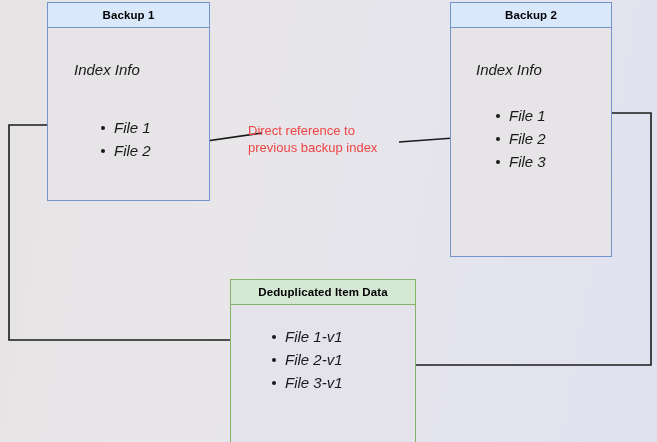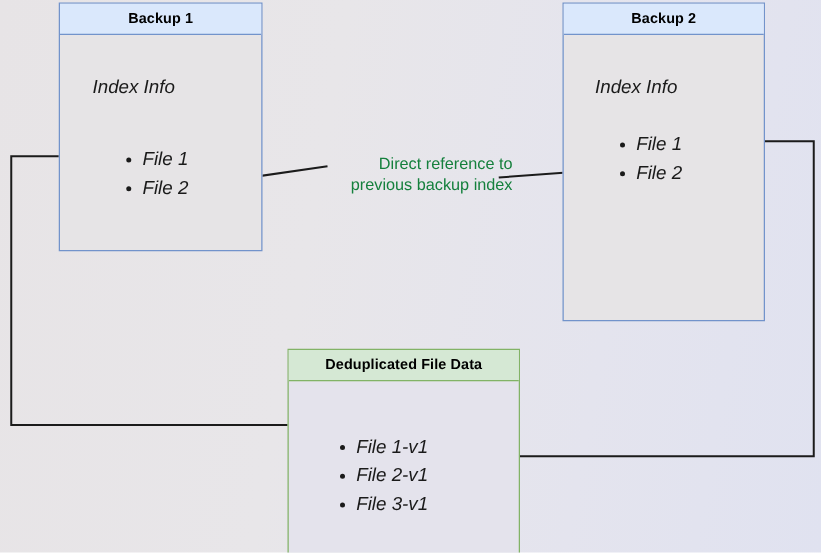--- a/index.html
+++ b/index.html
@@ -99,24 +99,24 @@
     top: 10px;
     width: 4px;
     height: 4px;
     border-radius: 50%;
     background: #1a1a1a;
   }
 
   
   .caption {
     position: absolute;
-    text-align: right;
+    text-align: left;
     font-size: 13px;
     line-height: 17px;
-    color: #15803d;
+    color: #ef4444;
     white-space: nowrap;
   }
 
   
   #edges {
     position: absolute;
     left: 0;
     top: 0;
     width: 657px;
     height: 442px;
@@ -170,28 +170,29 @@
     </div>
   </div>
 
   <div class="node blue" style="left:450px; top:2px; width:162px; height:255px;">
     <div class="node-header">Backup 2</div>
     <div class="node-body">
       <div class="index-label" style="left:25px; top:33px;">Index Info</div>
       <ul class="file-list" style="left:44px; top:76px;">
         <li>File 1</li>
         <li>File 2</li>
+        <li>File 3</li>
       </ul>
     </div>
   </div>
 
   <div class="node green" style="left:230px; top:279px; width:186px; height:168px;">
-    <div class="node-header">Deduplicated File Data</div>
+    <div class="node-header">Deduplicated Item Data</div>
     <div class="node-body">
-      <ul class="file-list" style="left:40px; top:41px;">
+      <ul class="file-list" style="left:40px; top:20px;">
         <li>File 1-v1</li>
         <li>File 2-v1</li>
         <li>File 3-v1</li>
       </ul>
     </div>
   </div>
 
   <div class="caption" style="left:248px; top:122px; width:162px;">
     <div>Direct reference to</div>
     <div>previous backup index</div>

